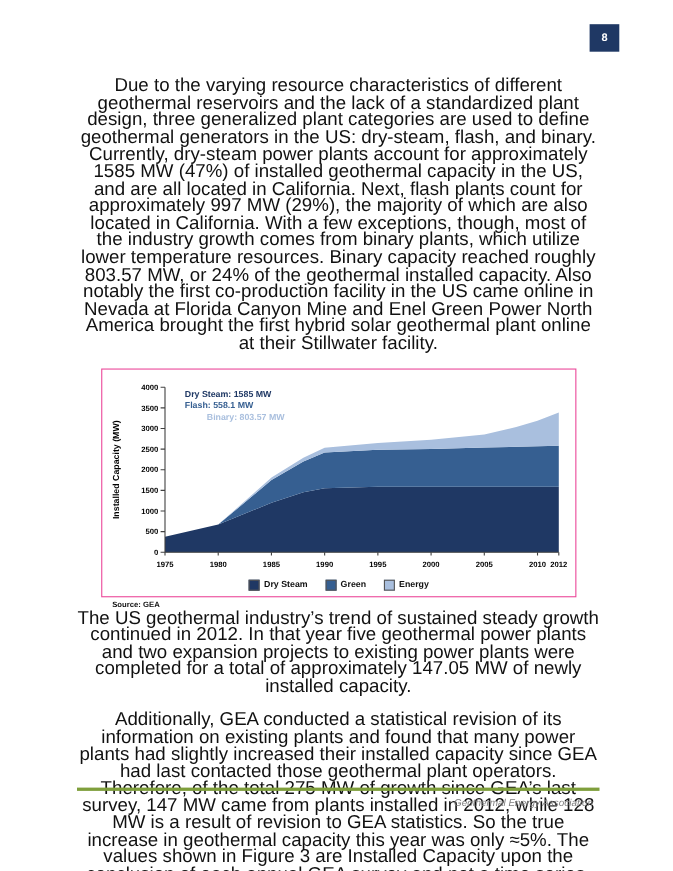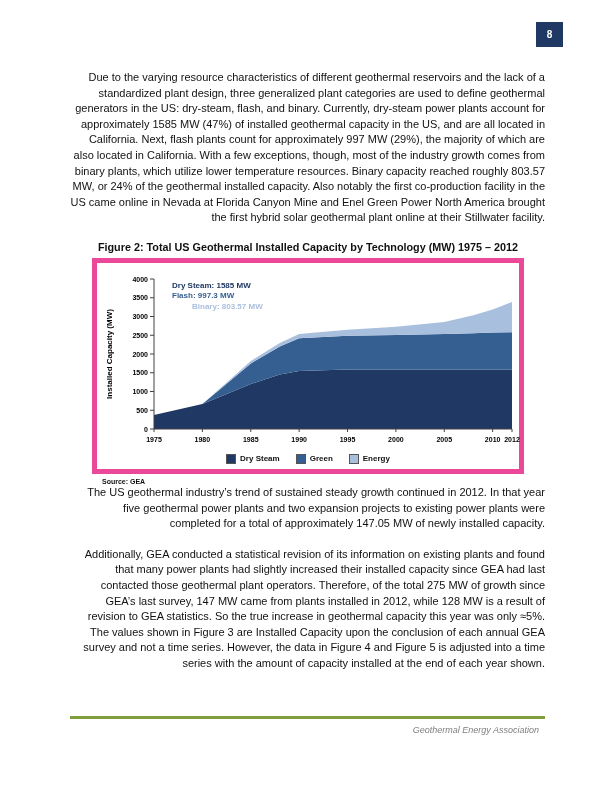--- a/index.html
+++ b/index.html
@@ -18,37 +18,37 @@
     top:22px;right:49px;
     width:27px;height:25px;
     display:flex;align-items:center;justify-content:center;
     color:#fff;font-size:10px;font-weight:bold;
   }
   .content{
     position:absolute;
     left:70px;right:67px;top:70px;
   }
   .body-text{
-    font-size:11px;
+    font-size:17px;
     line-height:15.6px;
     margin:0 0 15px 0;
-    text-align:right;
+    text-align:center;
   }
   .figure-wrap{
     width:432px;
     margin:2px 0 0 22px;
   }
   .figure-title{
     font-size:10.8px;
     font-weight:bold;
     text-align:center;
     margin:0 0 5px 0;
   }
   .figure-box{
-    border:5px solid #ec4899;
+    border:1px solid #ec4899;
     background:#fff;
     padding:8px 3px 3px 3px;
   }
   .chart-container{
     position:relative;
   }
   svg{display:block;}
   text.tick{font-family:"Liberation Sans",sans-serif;font-size:7px;font-weight:bold;fill:#000;}
   text.axis-title{font-family:"Liberation Sans",sans-serif;font-size:8px;font-weight:bold;fill:#000;}
   .chart-annotation{
@@ -86,21 +86,20 @@
 
   <div class="page-number-box" style="background: rgb(31, 56, 100);">
     <span>8</span>
   </div>
 
   <div class="content">
 
     <p class="body-text">Due to the varying resource characteristics of different geothermal reservoirs and the lack of a standardized plant design, three generalized plant categories are used to define geothermal generators in the US: dry-steam, flash, and binary.  Currently, dry-steam power plants account for approximately 1585 MW (47%) of installed geothermal capacity in the US, and are all located in California.  Next, flash plants count for approximately 997 MW (29%), the majority of which are also located in California.  With a few exceptions, though, most of the industry growth comes from binary plants, which utilize lower temperature resources. Binary capacity reached roughly 803.57 MW, or 24% of the geothermal installed capacity.  Also notably the first co-production facility in the US came online in Nevada at Florida Canyon Mine and Enel Green Power North America brought the first hybrid solar geothermal plant online at their Stillwater facility.</p>
 
     <div class="figure-wrap">
-      <div class="figure-title">Figure 2: Total US Geothermal Installed Capacity by Technology (MW) 1975 – 2012</div>
 
       <div class="figure-box">
         <div class="chart-container">
           <svg id="chart-svg" width="424" height="180" viewBox="0 0 424 180">
               <polygon points="54.0,143.9 102.4,132.9 150.8,113.0 179.8,103.6 199.1,99.9 247.5,98.6 295.9,98.6 344.3,98.6 373.3,98.6 392.6,98.6 412.0,98.6 412.0,158.0 392.6,158.0 373.3,158.0 344.3,158.0 295.9,158.0 247.5,158.0 199.1,158.0 179.8,158.0 150.8,158.0 102.4,158.0 54.0,158.0" fill="#1F3864"></polygon>
               <polygon points="54.0,143.9 102.4,132.9 150.8,92.4 179.8,75.5 199.1,67.3 247.5,64.8 295.9,64.1 344.3,62.9 373.3,62.2 392.6,61.6 412.0,61.2 412.0,98.6 392.6,98.6 373.3,98.6 344.3,98.6 295.9,98.6 247.5,98.6 199.1,99.9 179.8,103.6 150.8,113.0 102.4,132.9 54.0,143.9" fill="#365F91"></polygon>
               <polygon points="54.0,143.9 102.4,132.9 150.8,90.1 179.8,72.1 199.1,63.1 247.5,58.8 295.9,55.8 344.3,50.9 373.3,44.2 392.6,38.4 412.0,31.0 412.0,61.2 392.6,61.6 373.3,62.2 344.3,62.9 295.9,64.1 247.5,64.8 199.1,67.3 179.8,75.5 150.8,92.4 102.4,132.9 54.0,143.9" fill="#A9BFDE"></polygon>
               <line x1="54" y1="8" x2="54" y2="158" stroke="#404040" stroke-width="1"></line>
               <line x1="54" y1="158" x2="412" y2="158" stroke="#404040" stroke-width="1"></line>
               <line x1="50" y1="158" x2="54" y2="158" stroke="#404040" stroke-width="1"></line>
@@ -136,21 +135,21 @@
               <line x1="344.27027027027026" y1="158" x2="344.27027027027026" y2="161" stroke="#404040" stroke-width="1"></line>
               <text class="tick" x="344.27027027027026" y="171" text-anchor="middle">2005</text>
               <line x1="392.64864864864865" y1="158" x2="392.64864864864865" y2="161" stroke="#404040" stroke-width="1"></line>
               <text class="tick" x="392.64864864864865" y="171" text-anchor="middle">2010</text>
               <line x1="412" y1="158" x2="412" y2="161" stroke="#404040" stroke-width="1"></line>
               <text class="tick" x="412" y="171" text-anchor="middle">2012</text>
               <text class="axis-title" transform="rotate(-90 12 83)" x="12" y="83" text-anchor="middle">Installed Capacity (MW)</text>
             </svg>
           <div class="chart-annotation">
             <div class="anno-line" style="color: rgb(31, 56, 100);">Dry Steam: 1585 MW</div>
-            <div class="anno-line" style="color: rgb(54, 95, 145);">Flash: 997.3 MW</div>
+            <div class="anno-line" style="color: rgb(54, 95, 145);">Flash: 558.1 MW</div>
             <div class="anno-line" style="color: rgb(169, 191, 222); padding-left: 20px;">Binary: 803.57 MW</div>
           </div>
         </div>
         <div class="chart-legend" id="chart-legend">
             <span class="legend-item">
               <span class="swatch" style="background: rgb(31, 56, 100);"></span>
               <span>Dry Steam</span>
             </span>
             <span class="legend-item">
               <span class="swatch" style="background: rgb(54, 95, 145);"></span>

